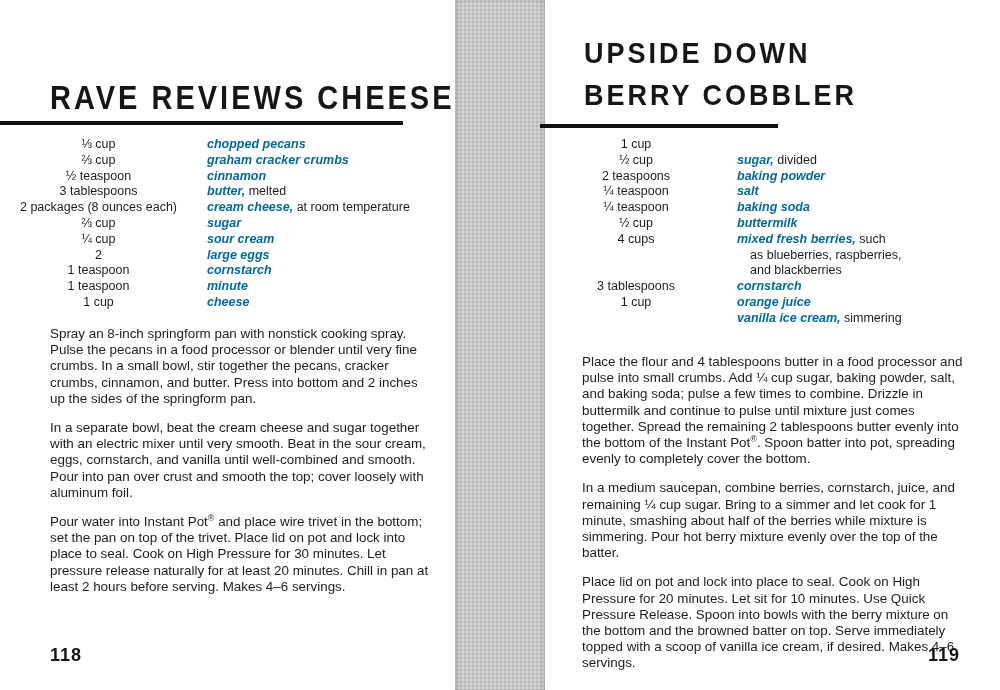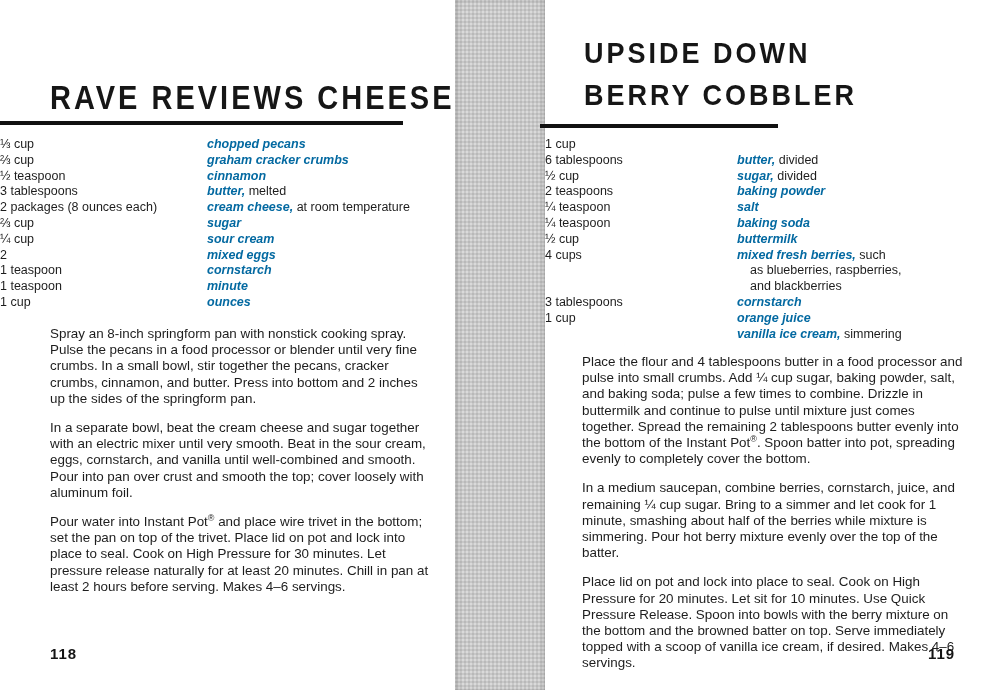--- a/index.html
+++ b/index.html
@@ -39,42 +39,42 @@
   .title-right { left:584px; top:42px; font-size:27px; line-height:37px; }
   .title-rule { position:absolute; height:4px; background:#111111; }
   .rule-left { left:0; top:121px; width:403px; }
   .rule-right { left:540px; top:124px; width:238px; }
 
   
   .ingredients { position:absolute; top:137px; font-size:12.5px; line-height:15.8px; }
   .ingredients-left { left:0; }
   .ingredients-right { left:545px; }
   .ing-row { display:flex; align-items:flex-start; }
-  .ing-qty { text-align:left; flex:none; color:#1d1d1d; }
+  .ing-qty { text-align:center; flex:none; color:#1d1d1d; }
   .ingredients-left .ing-qty { width:197px; }
   .ingredients-right .ing-qty { width:182px; }
   .ing-item {
     margin-left:10px; flex:none;
     padding-left:13px; text-indent:-13px;
     white-space:pre-line;
   }
   .ingredients-left .ing-item { width:232px; }
   .ingredients-right .ing-item { width:196px; }
   .ing-name { font-weight:700; color:#0369a1;font-style:italic; }
   .ing-note { font-weight:400; }
 
   
   .instructions { position:absolute; font-size:13.4px; line-height:16.2px; color:#1d1d1d; }
   .instructions-left { left:50px; top:326px; width:381px; }
   .instructions-right { left:582px; top:354px; width:387px; }
   .instructions p { margin-bottom:13px; }
   .instructions sup { font-size:9px; line-height:0; }
 
   
-  .page-number { position:absolute; top:645px; font-weight:700; font-size:15px; letter-spacing:1px; color:#141414; }
+  .page-number { position:absolute; top:645px; font-weight:700; font-size:18px; letter-spacing:1px; color:#141414; }
   .pn-left { left:50px; }
   .pn-right { left:928px; }
 </style>
 </head>
 <body>
 
 <div class="spread">
 
   <h1 class="recipe-title title-left">RAVE REVIEWS CHEESECAKE</h1>
   <div class="title-rule rule-left"></div>
@@ -103,33 +103,33 @@
       <div class="ing-row">
         <span class="ing-qty">⅔ cup</span>
         <span class="ing-item"><b class="ing-name">sugar</b></span>
       </div>
       <div class="ing-row">
         <span class="ing-qty">¼ cup</span>
         <span class="ing-item"><b class="ing-name">sour cream</b></span>
       </div>
       <div class="ing-row">
         <span class="ing-qty">2</span>
-        <span class="ing-item"><b class="ing-name">mixed eggs</b></span>
+        <span class="ing-item"><b class="ing-name">large eggs</b></span>
       </div>
       <div class="ing-row">
         <span class="ing-qty">1 teaspoon</span>
         <span class="ing-item"><b class="ing-name">cornstarch</b></span>
       </div>
       <div class="ing-row">
         <span class="ing-qty">1 teaspoon</span>
         <span class="ing-item"><b class="ing-name">minute</b></span>
       </div>
       <div class="ing-row">
         <span class="ing-qty">1 cup</span>
-        <span class="ing-item"><b class="ing-name">ounces</b></span>
+        <span class="ing-item"><b class="ing-name">cheese</b></span>
       </div>
     </div>
 
   <div class="instructions instructions-left">
       <p>Spray an 8-inch springform pan with nonstick cooking spray. Pulse the pecans in a food processor or blender until very fine crumbs. In a small bowl, stir together the pecans, cracker crumbs, cinnamon, and butter. Press into bottom and 2 inches up the sides of the springform pan.</p>
       <p>In a separate bowl, beat the cream cheese and sugar together with an electric mixer until very smooth. Beat in the sour cream, eggs, cornstarch, and vanilla until well-combined and smooth. Pour into pan over crust and smooth the top; cover loosely with aluminum foil.</p>
       <p>Pour water into Instant Pot<sup>®</sup> and place wire trivet in the bottom; set the pan on top of the trivet. Place lid on pot and lock into place to seal. Cook on High Pressure for 30 minutes. Let pressure release naturally for at least 20 minutes. Chill in pan at least 2 hours before serving. Makes 4–6 servings.</p>
     </div>
 
   <div class="page-number pn-left">118</div>
@@ -138,24 +138,20 @@
 
   <h1 class="recipe-title title-right">
     <div>UPSIDE DOWN</div>
     <div>BERRY COBBLER</div>
   </h1>
   <div class="title-rule rule-right"></div>
 
   <div class="ingredients ingredients-right">
       <div class="ing-row">
         <span class="ing-qty">1 cup</span>
-      </div>
-      <div class="ing-row">
-        <span class="ing-qty">6 tablespoons</span>
-        <span class="ing-item"><b class="ing-name">butter,</b><span class="ing-note"> divided</span></span>
       </div>
       <div class="ing-row">
         <span class="ing-qty">½ cup</span>
         <span class="ing-item"><b class="ing-name">sugar,</b><span class="ing-note"> divided</span></span>
       </div>
       <div class="ing-row">
         <span class="ing-qty">2 teaspoons</span>
         <span class="ing-item"><b class="ing-name">baking powder</b></span>
       </div>
       <div class="ing-row">

